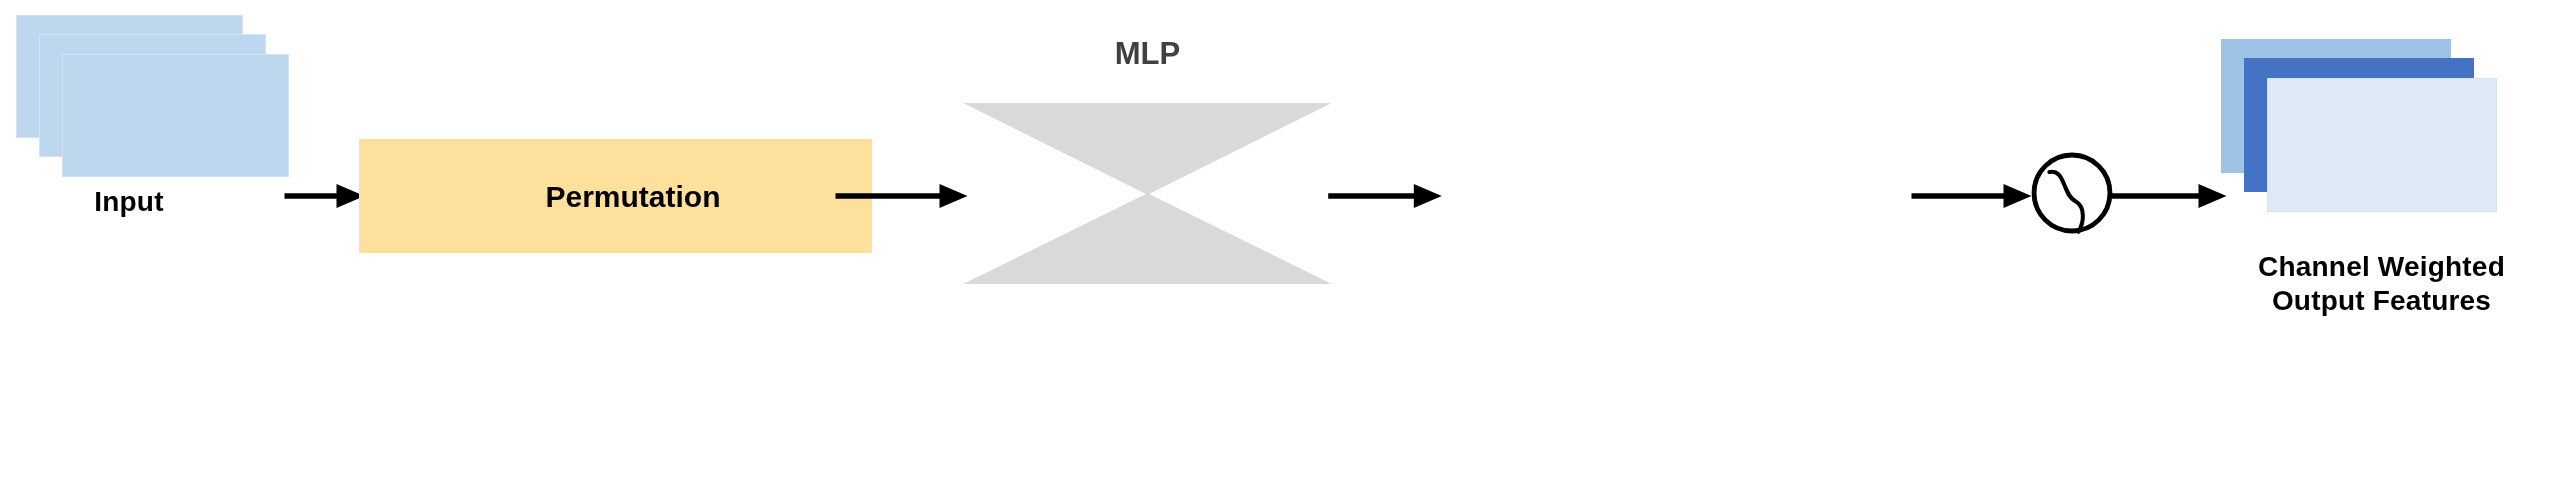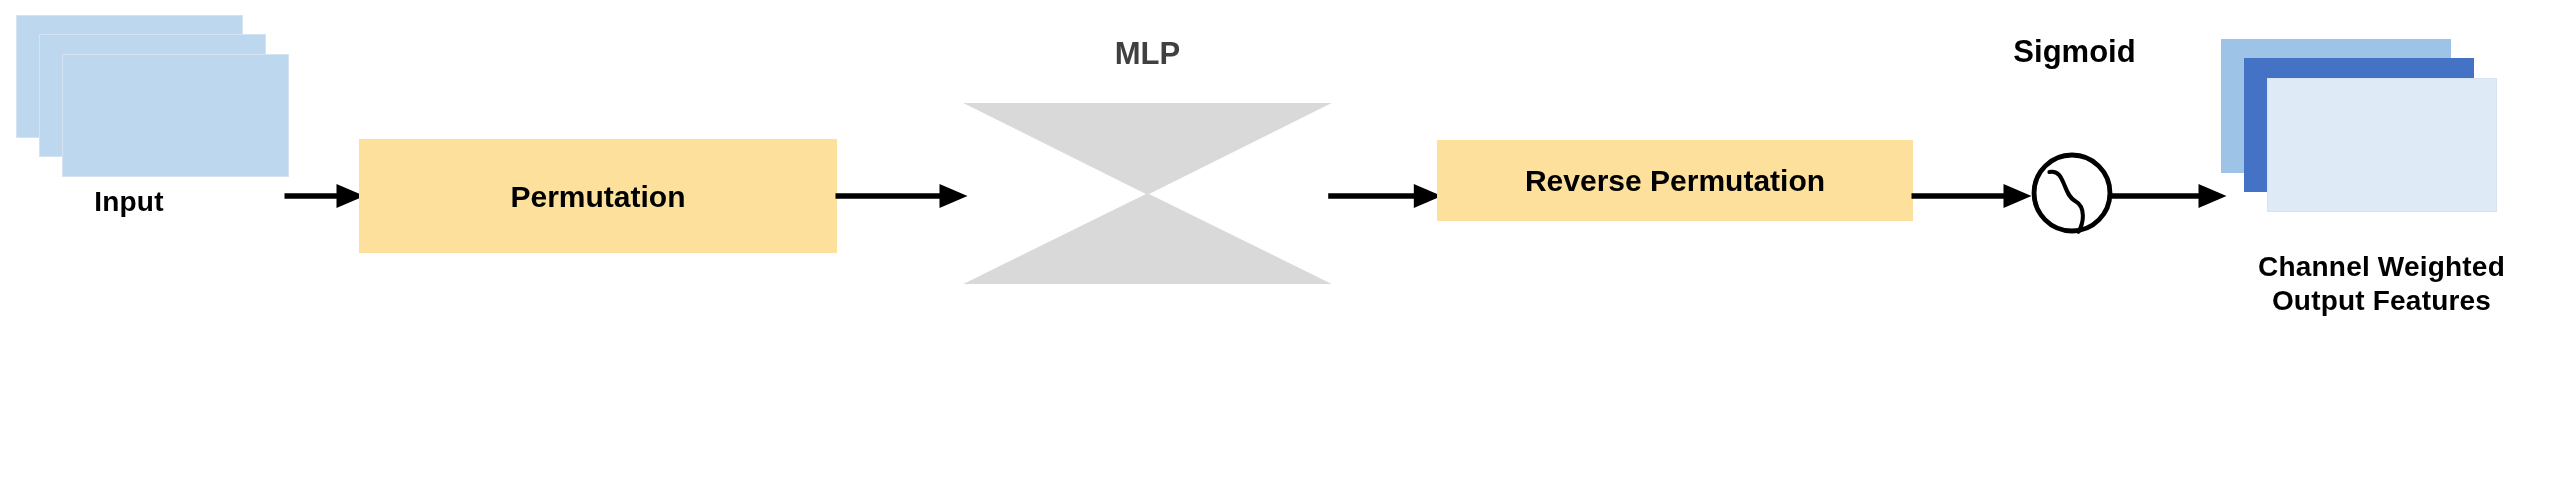--- a/index.html
+++ b/index.html
@@ -29,21 +29,21 @@
     position:absolute;text-align:center;font-weight:bold;color:#000000;
     font-size:28px;line-height:34px;letter-spacing:0.2px;
   }
   #input-label{left:8px;top:185px;width:242px;}
   #output-label{left:2196px;top:242px;width:371px;margin-top:8px;}
 
   
   .proc-box{
     position:absolute;background:#fce09b;
     display:flex;flex-direction:column;align-items:center;justify-content:center;
-    color:#000000;font-weight:bold;text-align:center;
+    color:#000000;font-weight:bold;text-align:center;padding-left:35px;
   }
   #permutation-box{left:359px;top:139px;width:478px;height:114px;}
   #permutation-box .l1{font-size:30px;line-height:37px;}
   #permutation-box .l2{font-size:30px;line-height:37px;}
   #reverse-permutation-box{left:1437px;top:140px;width:476px;height:81px;}
   #reverse-permutation-box .l1{font-size:30px;line-height:35px;}
 
   
   #mlp-shape{left:963px;top:103px;width:369px;height:181px;}
   #mlp-label{
@@ -105,32 +105,28 @@
     </svg>
   </div>
 
   <div id="arrow-3" class="arrow">
     <svg width="114" height="32" viewBox="0 0 142 40" xmlns="http://www.w3.org/2000/svg">
       <line x1="0" y1="20" x2="114" y2="20" stroke="#000000" stroke-width="7"></line>
       <polygon points="107,5 142,20 107,35" fill="#000000"></polygon>
     </svg>
   </div>
 
-  <div id="reverse-permutation-box" class="proc-box">
-    <div class="l1">Reverse Permutation</div>
-  </div>
 
   <div id="arrow-4" class="arrow">
     <svg width="121" height="32" viewBox="0 0 150 40" xmlns="http://www.w3.org/2000/svg">
       <line x1="0" y1="20" x2="122" y2="20" stroke="#000000" stroke-width="7"></line>
       <polygon points="115,5 150,20 115,35" fill="#000000"></polygon>
     </svg>
   </div>
 
-  <div id="sigmoid-label">Sigmoid</div>
   <div id="sigmoid-node" class="abs">
     <svg width="84" height="84" viewBox="0 0 104 104" xmlns="http://www.w3.org/2000/svg">
       <circle cx="52" cy="52" r="47" fill="#ffffff" stroke="#000000" stroke-width="6"></circle>
       <path d="M 24 26 C 44 22 40 54 56 62 C 70 70 66 90 60 100" fill="none" stroke="#000000" stroke-width="5" stroke-linecap="round"></path>
     </svg>
   </div>
 
   <div id="arrow-5" class="arrow">
     <svg width="117" height="32" viewBox="0 0 145 40" xmlns="http://www.w3.org/2000/svg">
       <line x1="0" y1="20" x2="117" y2="20" stroke="#000000" stroke-width="7"></line>

